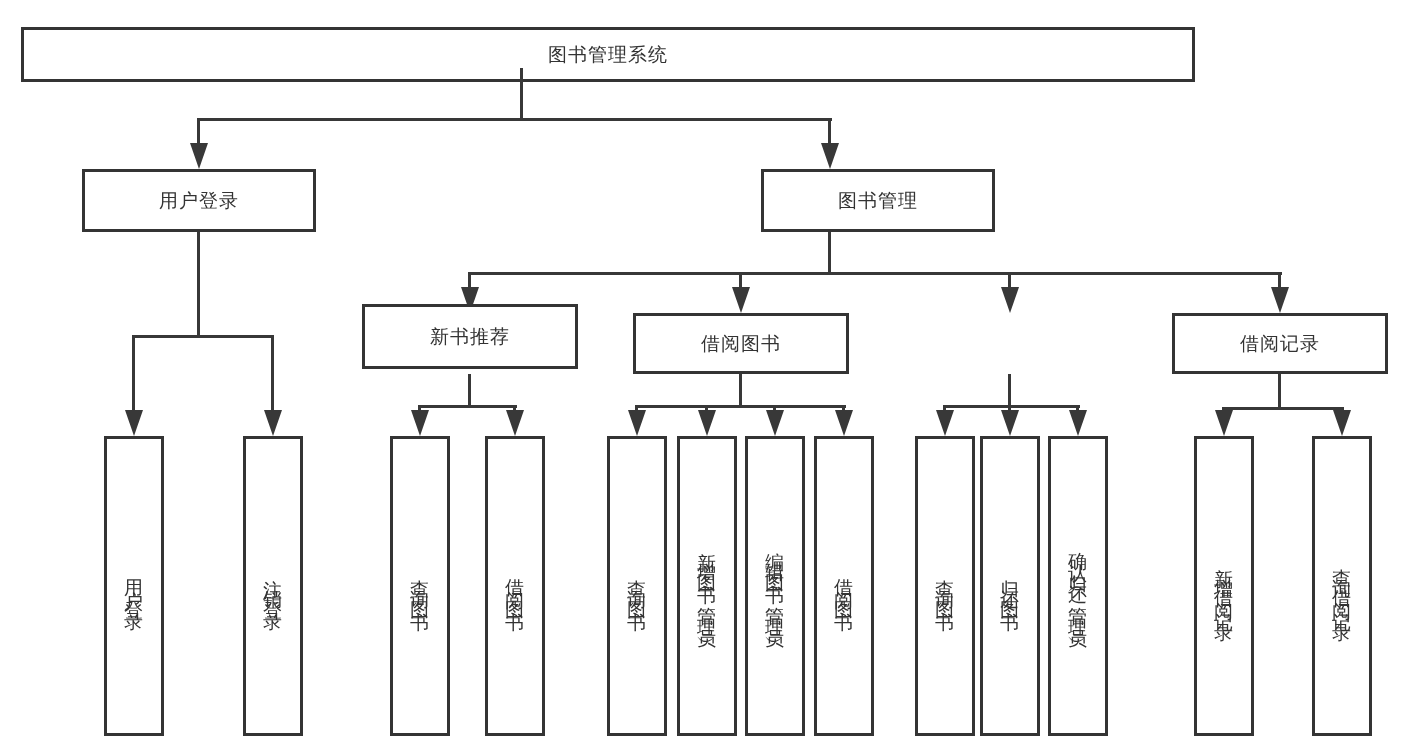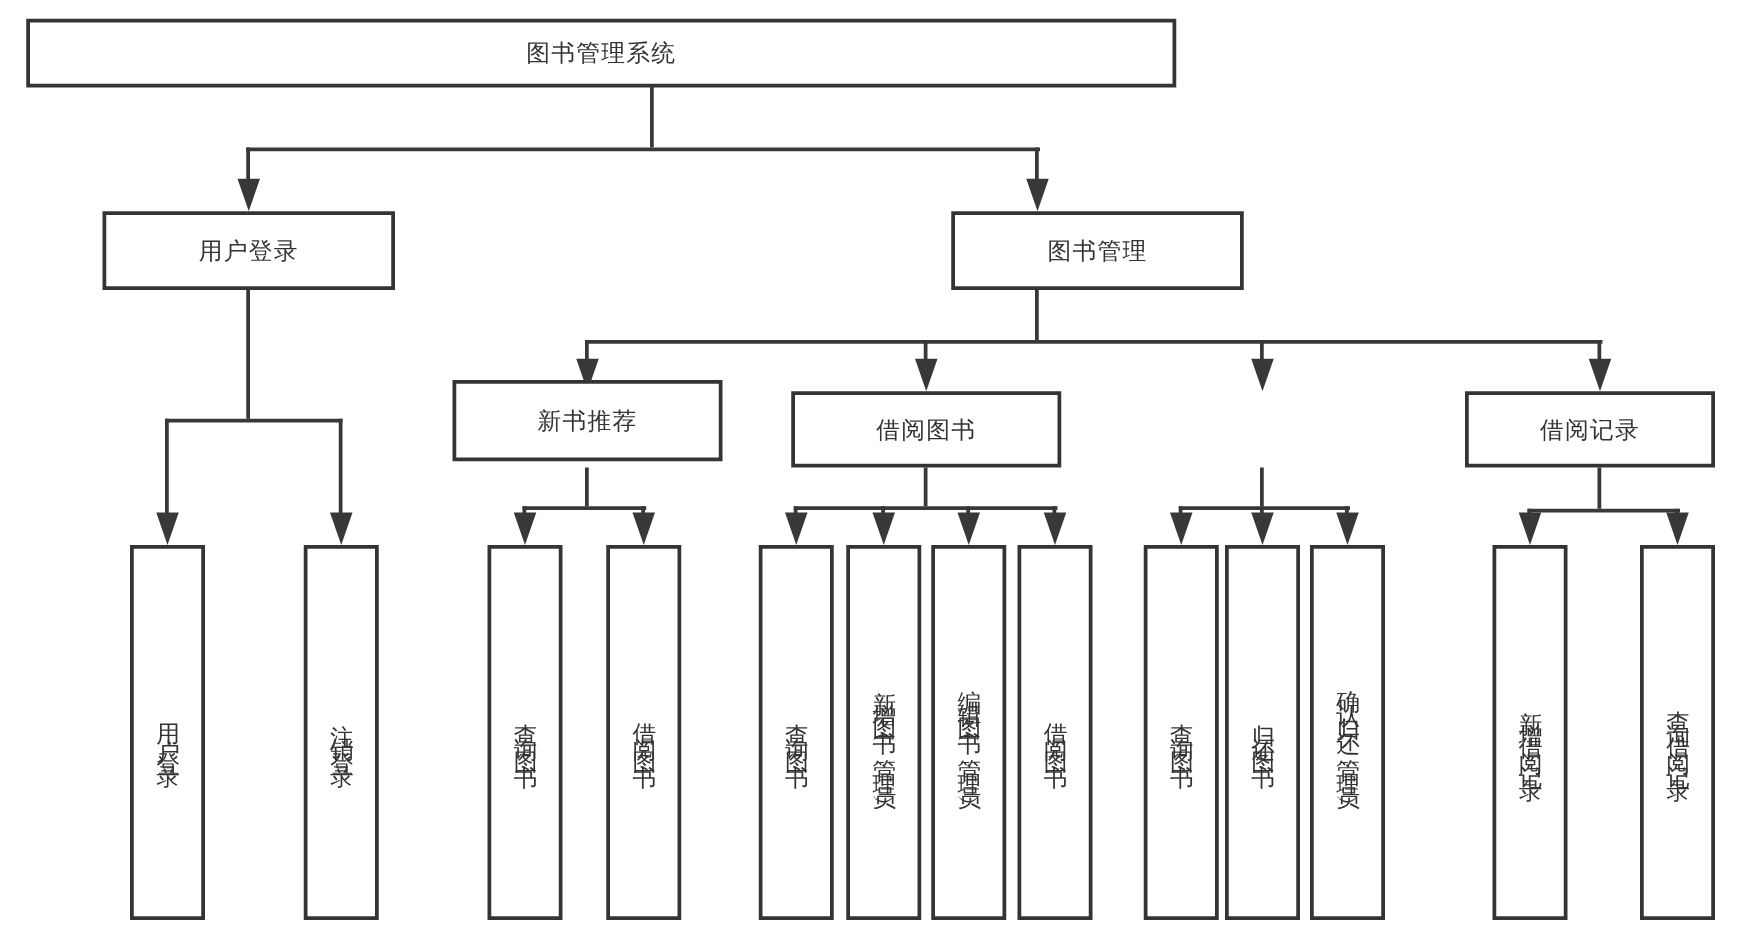--- a/index.html
+++ b/index.html
@@ -47,21 +47,21 @@
     letter-spacing: 0.5px;
     z-index: 10;
     white-space: nowrap;
   }
 </style>
 </head>
 <body>
 
 <div class="stage">
 
-  <div class="node hnode" style="left:21px; top:15px; width:920px; height:55px;">图书管理系统</div>
+  <div class="node hnode" style="left:21px; top:27px; width:1174px; height:55px;">图书管理系统</div>
 
   <div class="vline" style="left:520px; top:68px; height:50px;"></div>
   <div class="hline" style="left:197px; top:118px; width:635px;"></div>
   <div class="vline" style="left:197px; top:118px; height:28px;"></div>
   <div class="arrow" style="left:190px; top:143px;"></div>
   <div class="vline" style="left:828px; top:118px; height:28px;"></div>
   <div class="arrow" style="left:821px; top:143px;"></div>
 
   <div class="node hnode" style="left:82px; top:169px; width:234px; height:63px;">用户登录</div>
   <div class="node hnode" style="left:713px; top:169px; width:234px; height:63px;margin-left:48px;">图书管理</div>
@@ -79,21 +79,21 @@
   <div class="arrow" style="left:461px; top:287px;"></div>
   <div class="vline" style="left:739px; top:272px; height:18px;"></div>
   <div class="arrow" style="left:732px; top:287px;"></div>
   <div class="vline" style="left:1008px; top:272px; height:18px;"></div>
   <div class="arrow" style="left:1001px; top:287px;"></div>
   <div class="vline" style="left:1278px; top:272px; height:18px;"></div>
   <div class="arrow" style="left:1271px; top:287px;"></div>
 
   <div class="node hnode" style="left:362px; top:304px; width:216px; height:65px;">新书推荐</div>
   <div class="node hnode" style="left:633px; top:313px; width:216px; height:61px;">借阅图书</div>
-  <div class="node hnode" style="left:1172px; top:313px; width:200px; height:61px;">借阅记录</div>
+  <div class="node hnode" style="left:1172px; top:313px; width:216px; height:61px;">借阅记录</div>
 
   <div class="vline" style="left:468px; top:374px; height:31px;"></div>
   <div class="hline" style="left:418px; top:405px; width:99px;"></div>
   <div class="vline" style="left:418px; top:405px; height:8px;"></div>
   <div class="arrow" style="left:411px; top:410px;"></div>
   <div class="vline" style="left:513px; top:405px; height:8px;"></div>
   <div class="arrow" style="left:506px; top:410px;"></div>
 
   <div class="vline" style="left:739px; top:374px; height:31px;"></div>
   <div class="hline" style="left:635px; top:405px; width:211px;"></div>

